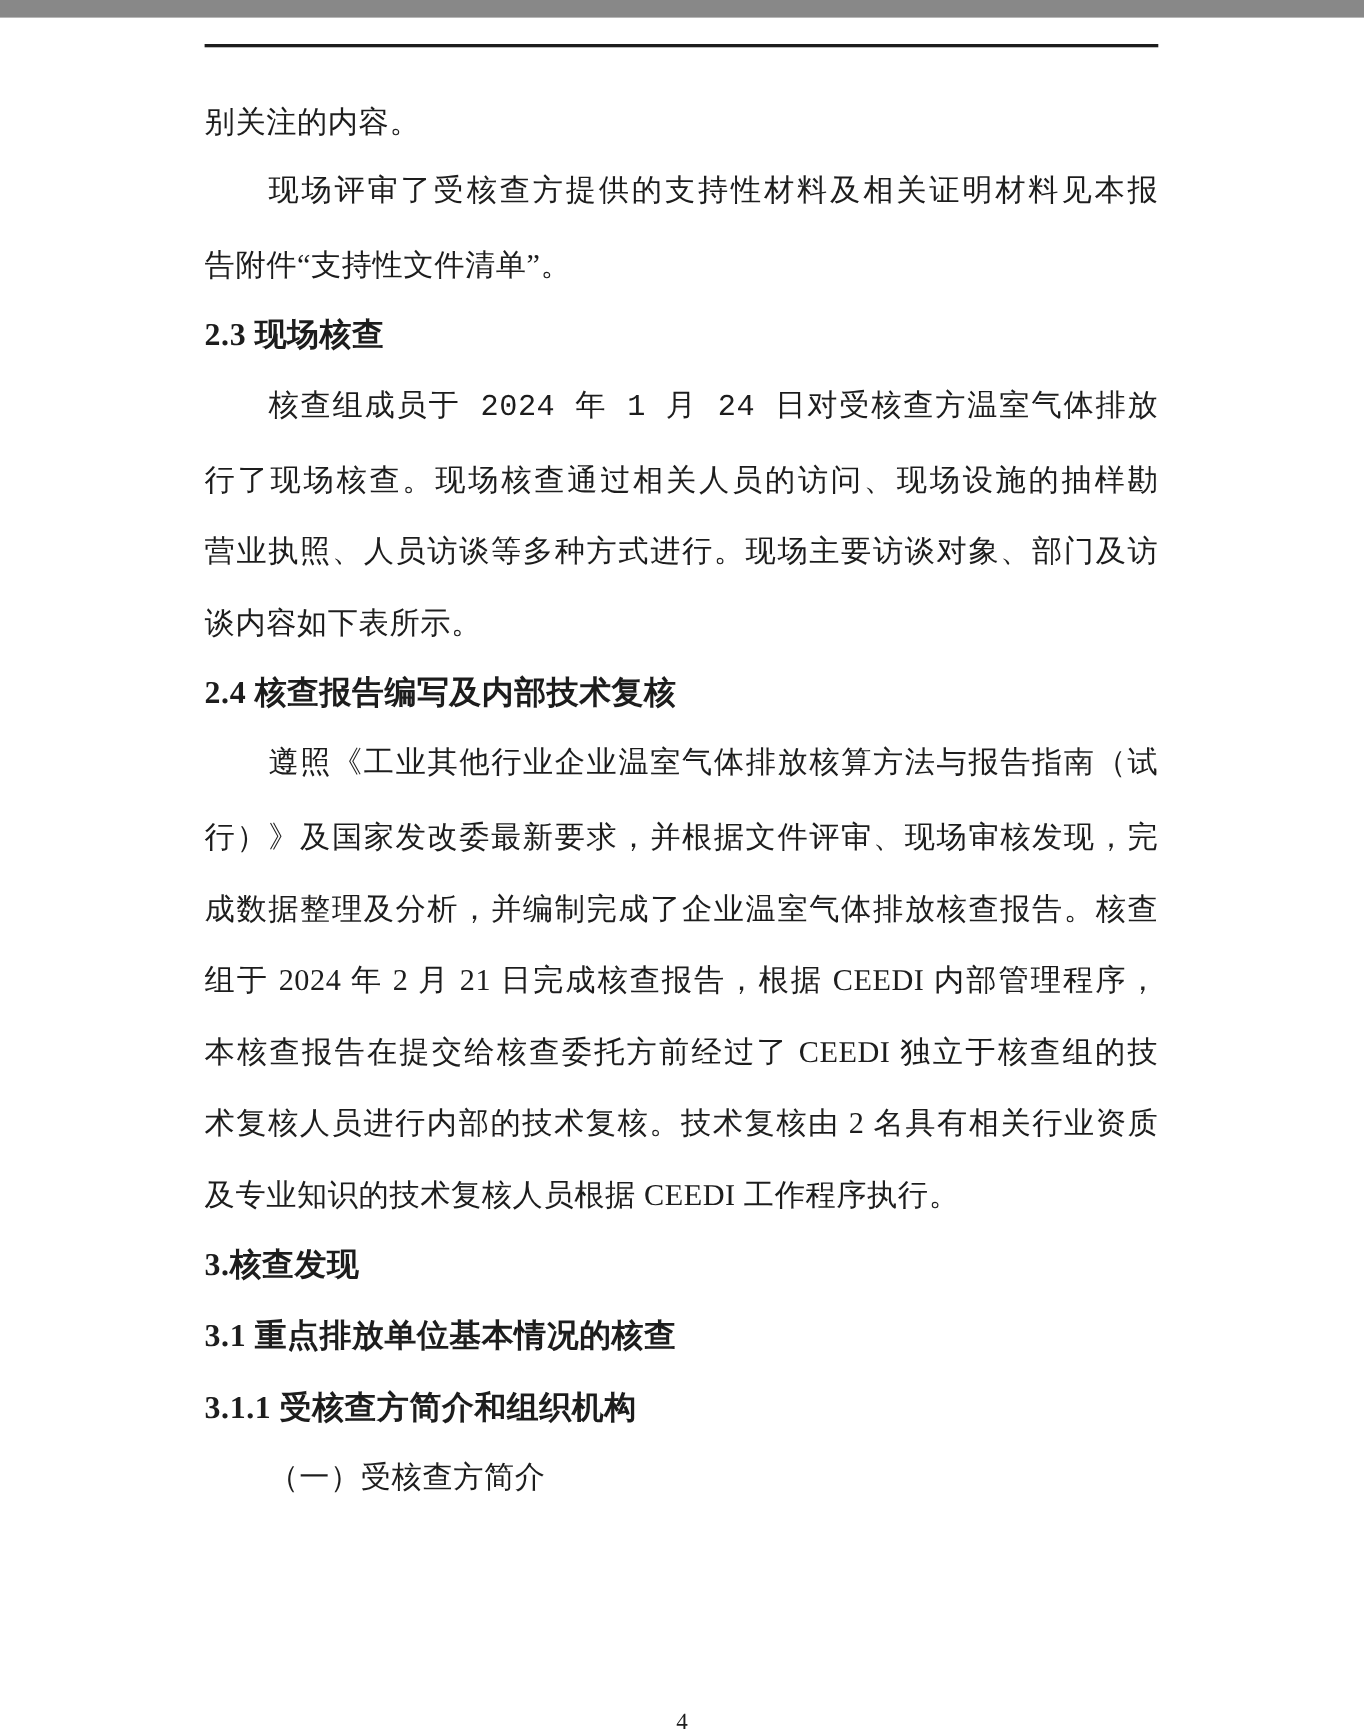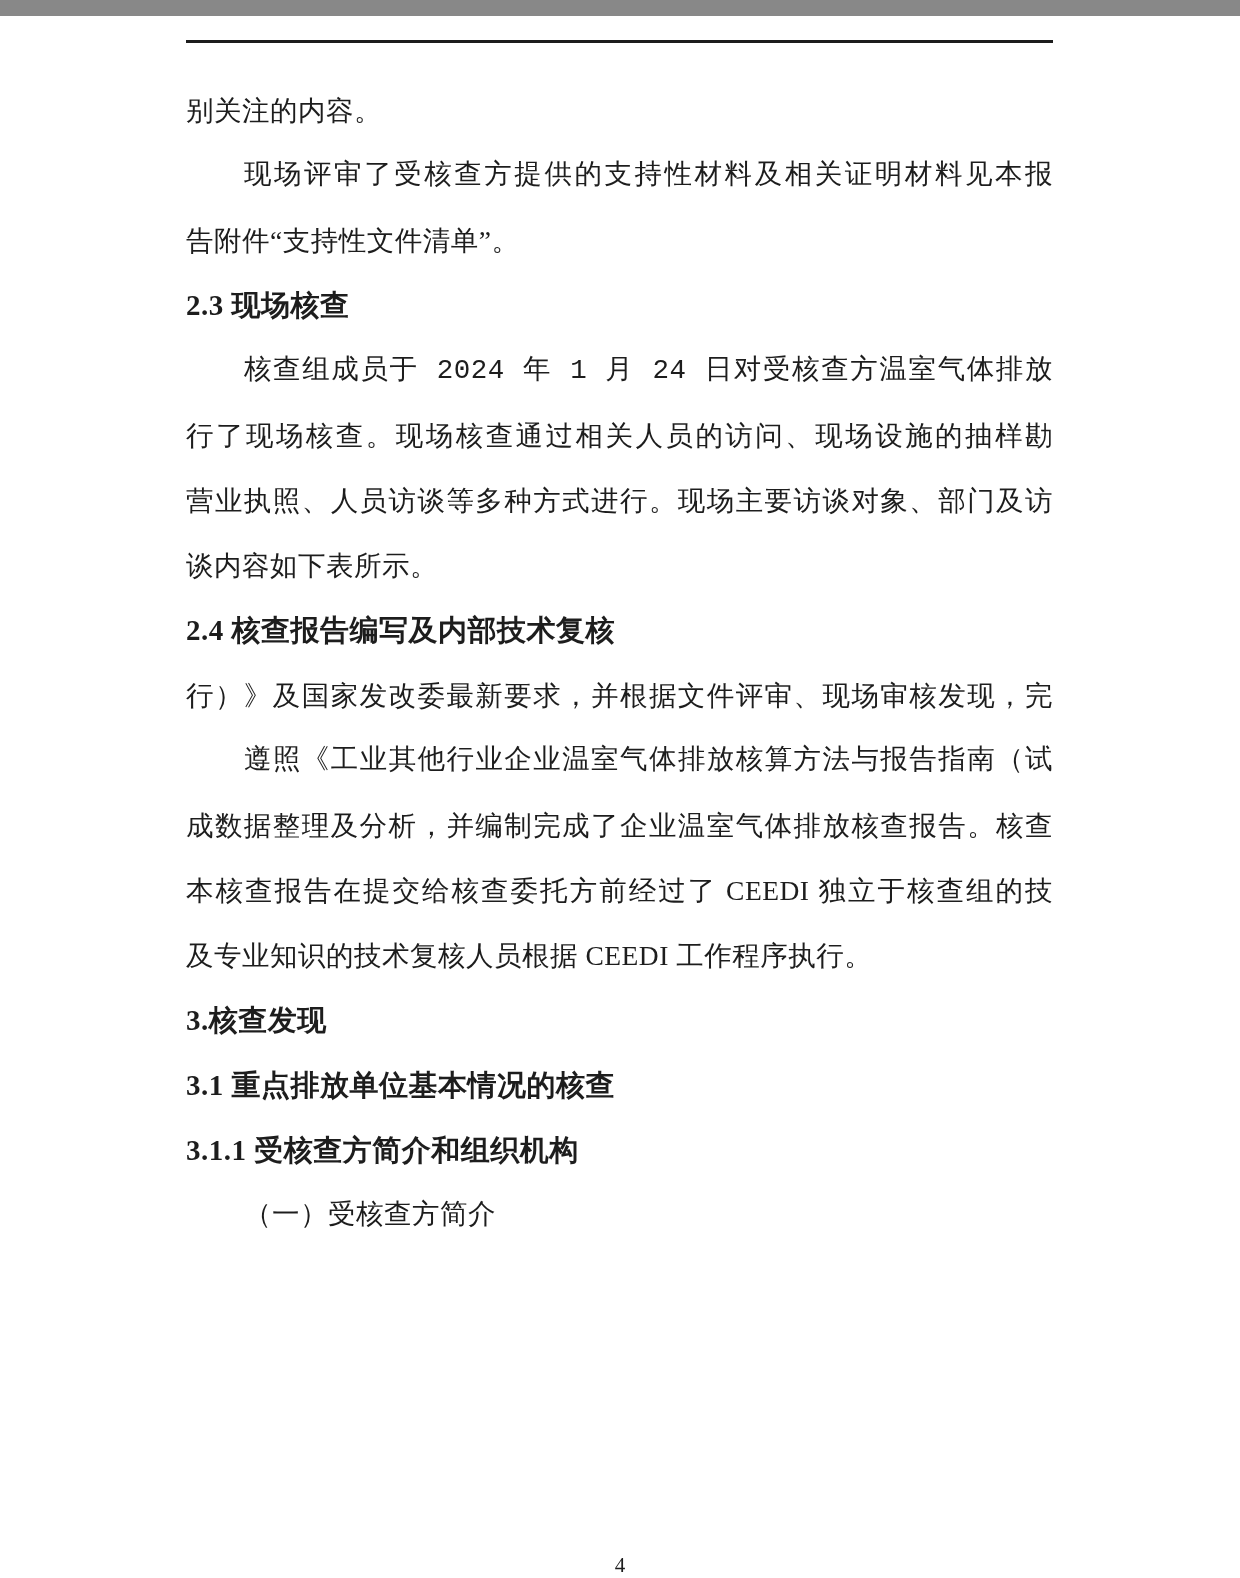--- a/index.html
+++ b/index.html
@@ -68,24 +68,26 @@
   <div class="content">
       <div class="line">别关注的内容。</div>
       <div class="line indent justify">现场评审了受核查方提供的支持性材料及相关证明材料见本报</div>
       <div class="line">告附件“支持性文件清单”。</div>
       <div class="line heading">2.3 现场核查</div>
       <div class="line indent justify">核查组成员于 2024 年 1 月 24 日对受核查方温室气体排放情况进</div>
       <div class="line justify">行了现场核查。现场核查通过相关人员的访问、现场设施的抽样勘查、</div>
       <div class="line justify">营业执照、人员访谈等多种方式进行。现场主要访谈对象、部门及访</div>
       <div class="line">谈内容如下表所示。</div>
       <div class="line heading">2.4 核查报告编写及内部技术复核</div>
+      <div class="line indent justify">遵照《工业其他行业企业温室气体排放核算方法与报告指南（试</div>
       <div class="line justify">行）》及国家发改委最新要求，并根据文件评审、现场审核发现，完</div>
-      <div class="line indent justify">遵照《工业其他行业企业温室气体排放核算方法与报告指南（试</div>
       <div class="line justify">成数据整理及分析，并编制完成了企业温室气体排放核查报告。核查</div>
+      <div class="line justify">组于 2024 年 2 月 21 日完成核查报告，根据 CEEDI 内部管理程序，</div>
       <div class="line justify">本核查报告在提交给核查委托方前经过了 CEEDI 独立于核查组的技</div>
+      <div class="line justify">术复核人员进行内部的技术复核。技术复核由 2 名具有相关行业资质</div>
       <div class="line">及专业知识的技术复核人员根据 CEEDI 工作程序执行。</div>
       <div class="line heading">3.核查发现</div>
       <div class="line heading">3.1 重点排放单位基本情况的核查</div>
       <div class="line heading">3.1.1 受核查方简介和组织机构</div>
       <div class="line indent">（一）受核查方简介</div>
     </div>
   <div class="page-number">4</div>
 </div>
 
 </body></html>

